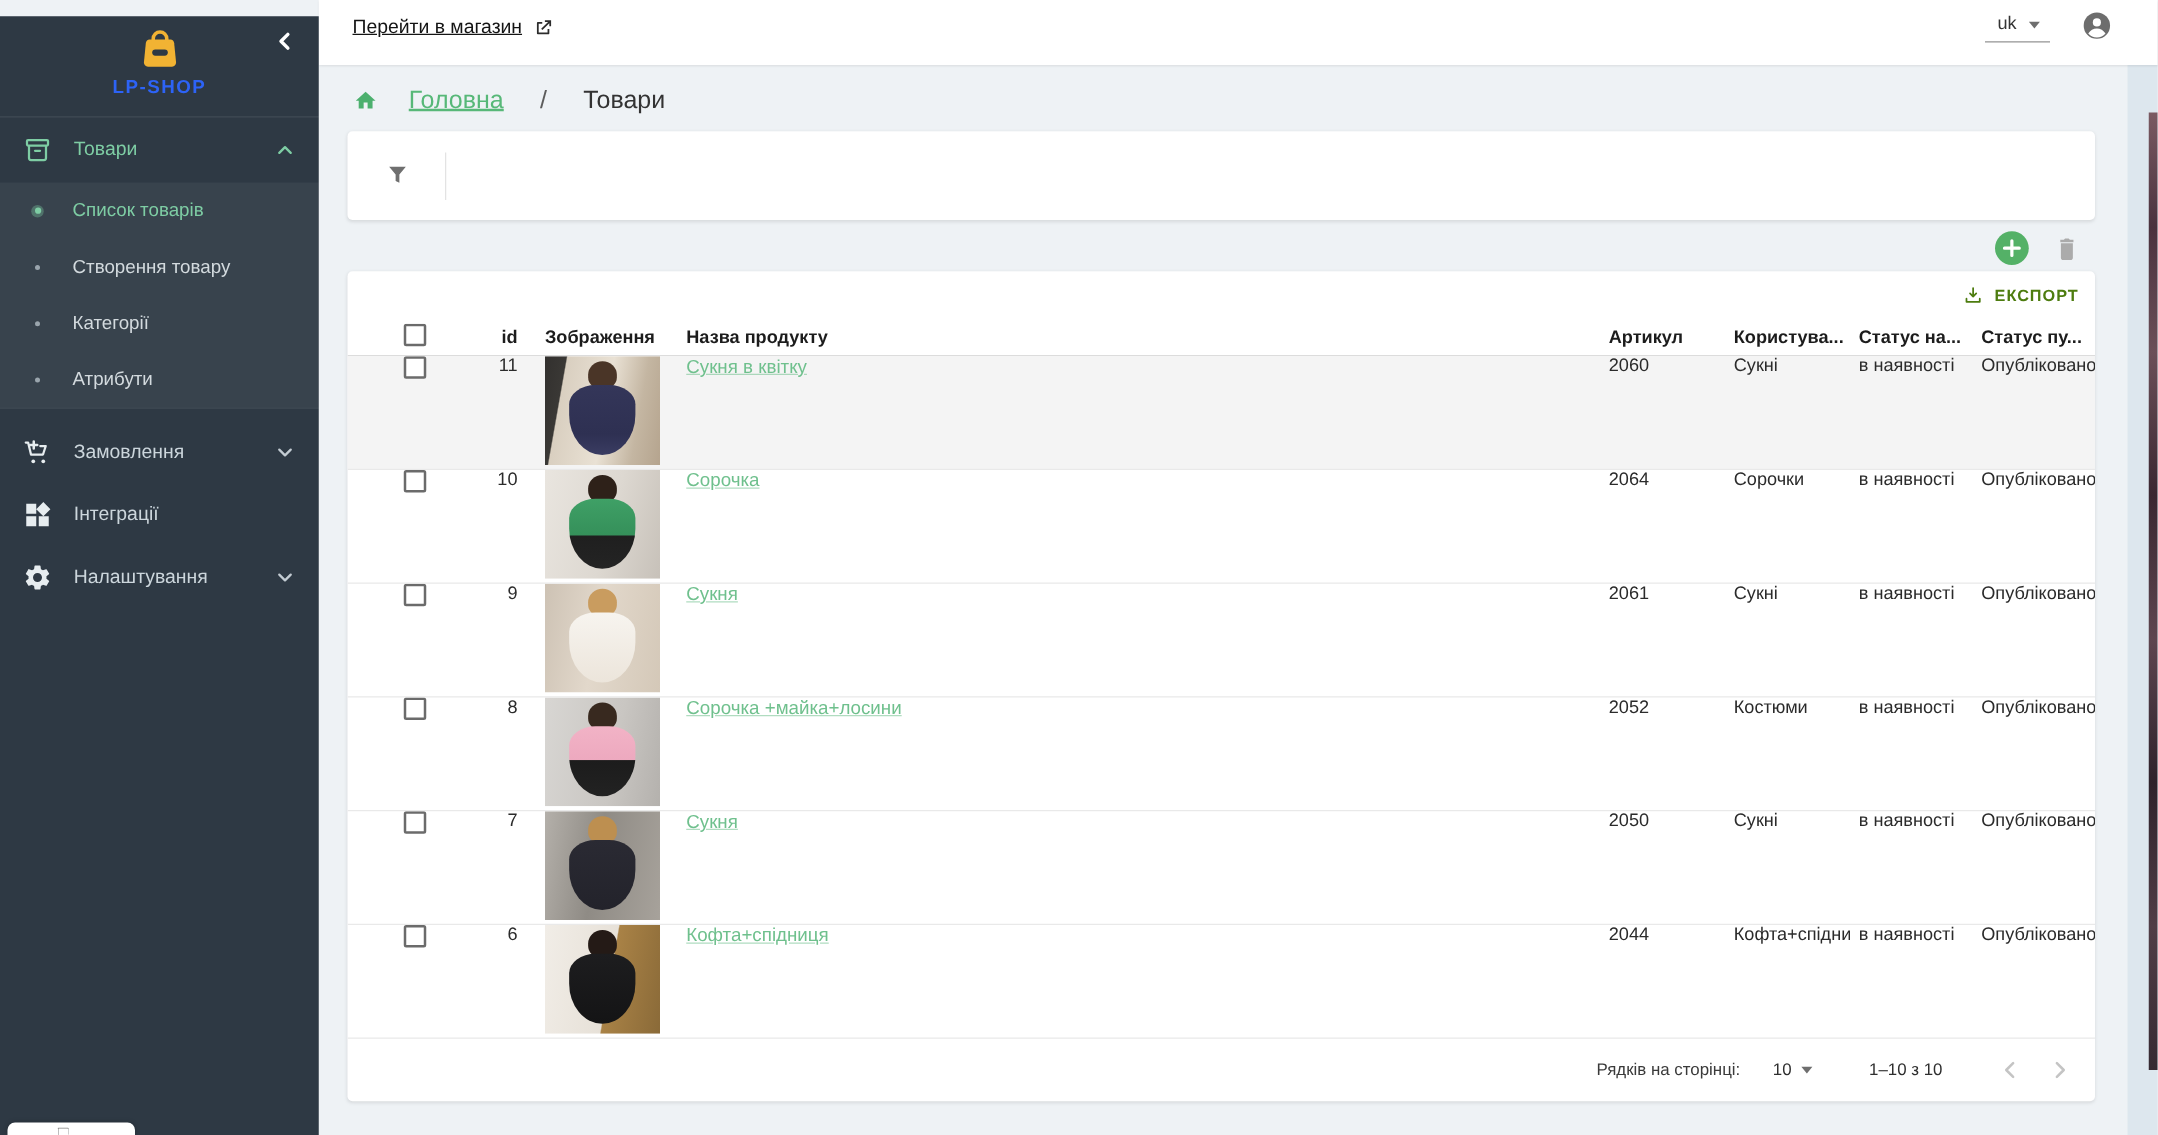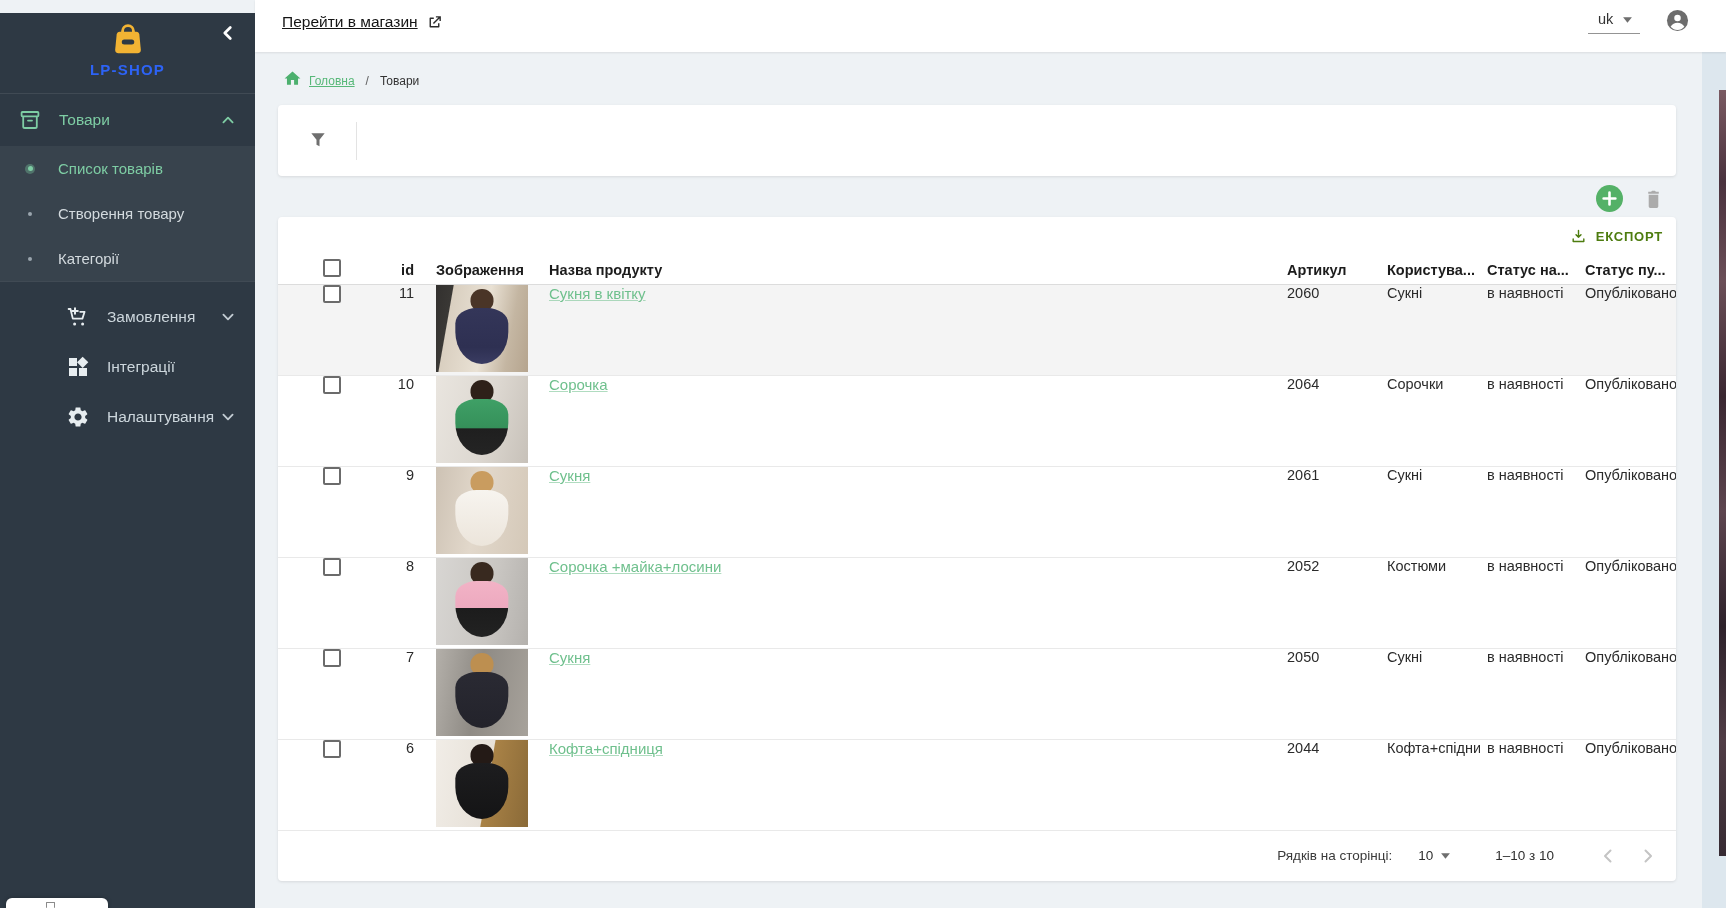--- a/index.html
+++ b/index.html
@@ -23,40 +23,40 @@
   .submenu { background:rgba(255,255,255,0.05); }
   .smi { display:flex; align-items:center; height:45px; padding-left:24px;
     color:#d3dade; font-size:15px; cursor:pointer; }
   .smi .bullet-zone { width:34px; display:flex; align-items:center; }
   .dot { width:4px; height:4px; border-radius:50%; background:#9aa5ad; margin-left:4px; }
   .dot-active { width:10px; height:10px; border-radius:50%; background:rgba(126,205,164,0.35);
     display:flex; align-items:center; justify-content:center; margin-left:1px; }
   .dot-active span { width:5px; height:5px; border-radius:50%; background:#7ecda4; display:block; }
   .smi.active { color:#7ecda4; }
   .group { margin-top:10px; }
-  .group .mi { height:50px;margin-left:48px; }
+  .group .mi { height:50px; }
 
   
   .topbar { position:fixed; left:255px; top:0; width:1471px; height:52px; background:#ffffff;
     box-shadow:0 1px 2px rgba(0,0,0,0.09); z-index:4; }
   .shop-link { position:absolute; left:27px; top:13px; display:flex; align-items:center; gap:8px;
     font-size:15.5px; color:#141414; text-decoration:underline; cursor:pointer; }
   .lang { position:absolute; left:1333px; top:9px; width:52px; padding:2px 2px 6px 10px;
     border-bottom:1px solid #949494; display:flex; align-items:center; gap:9px;
     font-size:14.5px; color:#333; cursor:pointer; }
   .avatar-btn { position:absolute; left:1411px; top:9px; width:23px; height:23px; cursor:pointer; }
 
   
   .content { position:fixed; left:255px; top:52px; width:1471px; height:856px; background:#eef2f5; }
   .right-strip { position:absolute; right:0; top:0; width:24px; height:100%; background:#dde7ee; }
   .edge-sliver { position:fixed; left:1719px; top:90px; width:7px; height:766px; z-index:9;
     background:linear-gradient(180deg,#7a5a62 0%,#4a323e 12%,#6b4f58 25%,#3a2731 40%,
       #5d454f 55%,#2e222b 70%,#503d46 85%,#362a32 100%); }
 
-  .crumbs { position:absolute; left:28px; top:17px; display:flex; align-items:flex-end; gap:7px; font-size:12px; }
+  .crumbs { position:absolute; left:28px; top:17px; display:flex; align-items:center; gap:25px; font-size:20px; }
   .crumb-home { color:#4cb06e; width:19px; height:19px; }
   .crumb-link { color:#57b878; text-decoration:underline; cursor:pointer; }
   .crumb-sep { color:#5c5c5c; padding:0 4px; }
   .crumb-current { color:#333; }
 
   .card { background:#fff; border-radius:4px; box-shadow:0 1px 3px rgba(0,0,0,0.1); }
   .filter-card { position:absolute; left:23px; top:53px; width:1398px; height:71px; }
   .funnel-btn { position:absolute; left:30px; top:25px; width:22px; height:22px; color:#6f6f6f; cursor:pointer; }
   .vdiv { position:absolute; left:78px; top:17px; width:1px; height:38px; background:#e3e3e3; }
 
@@ -162,20 +162,26 @@
         <span class="bullet-zone">
             <span class="dot"></span>
           </span>
         <span>Створення товару</span>
       </div>
       <div class="smi">
         <span class="bullet-zone">
             <span class="dot"></span>
           </span>
         <span>Категорії</span>
+      </div>
+      <div class="smi">
+        <span class="bullet-zone">
+            <span class="dot"></span>
+          </span>
+        <span>Атрибути</span>
       </div>
     </div>
     <div class="side-divider" style="position:static;"></div>
 
     <div class="group">
       <div class="mi">
         <span class="ico">
           <svg width="24" height="24" viewBox="0 0 24 24" fill="none" stroke="currentColor" stroke-width="1.8" stroke-linecap="round" stroke-linejoin="round">
             <path d="M9 3.2v5.6M6.2 6h5.6" stroke-width="2"></path>
             <path d="M2.6 4h1.9l2.3 9.6h9.6l2.2-6.8h-4.4"></path>

